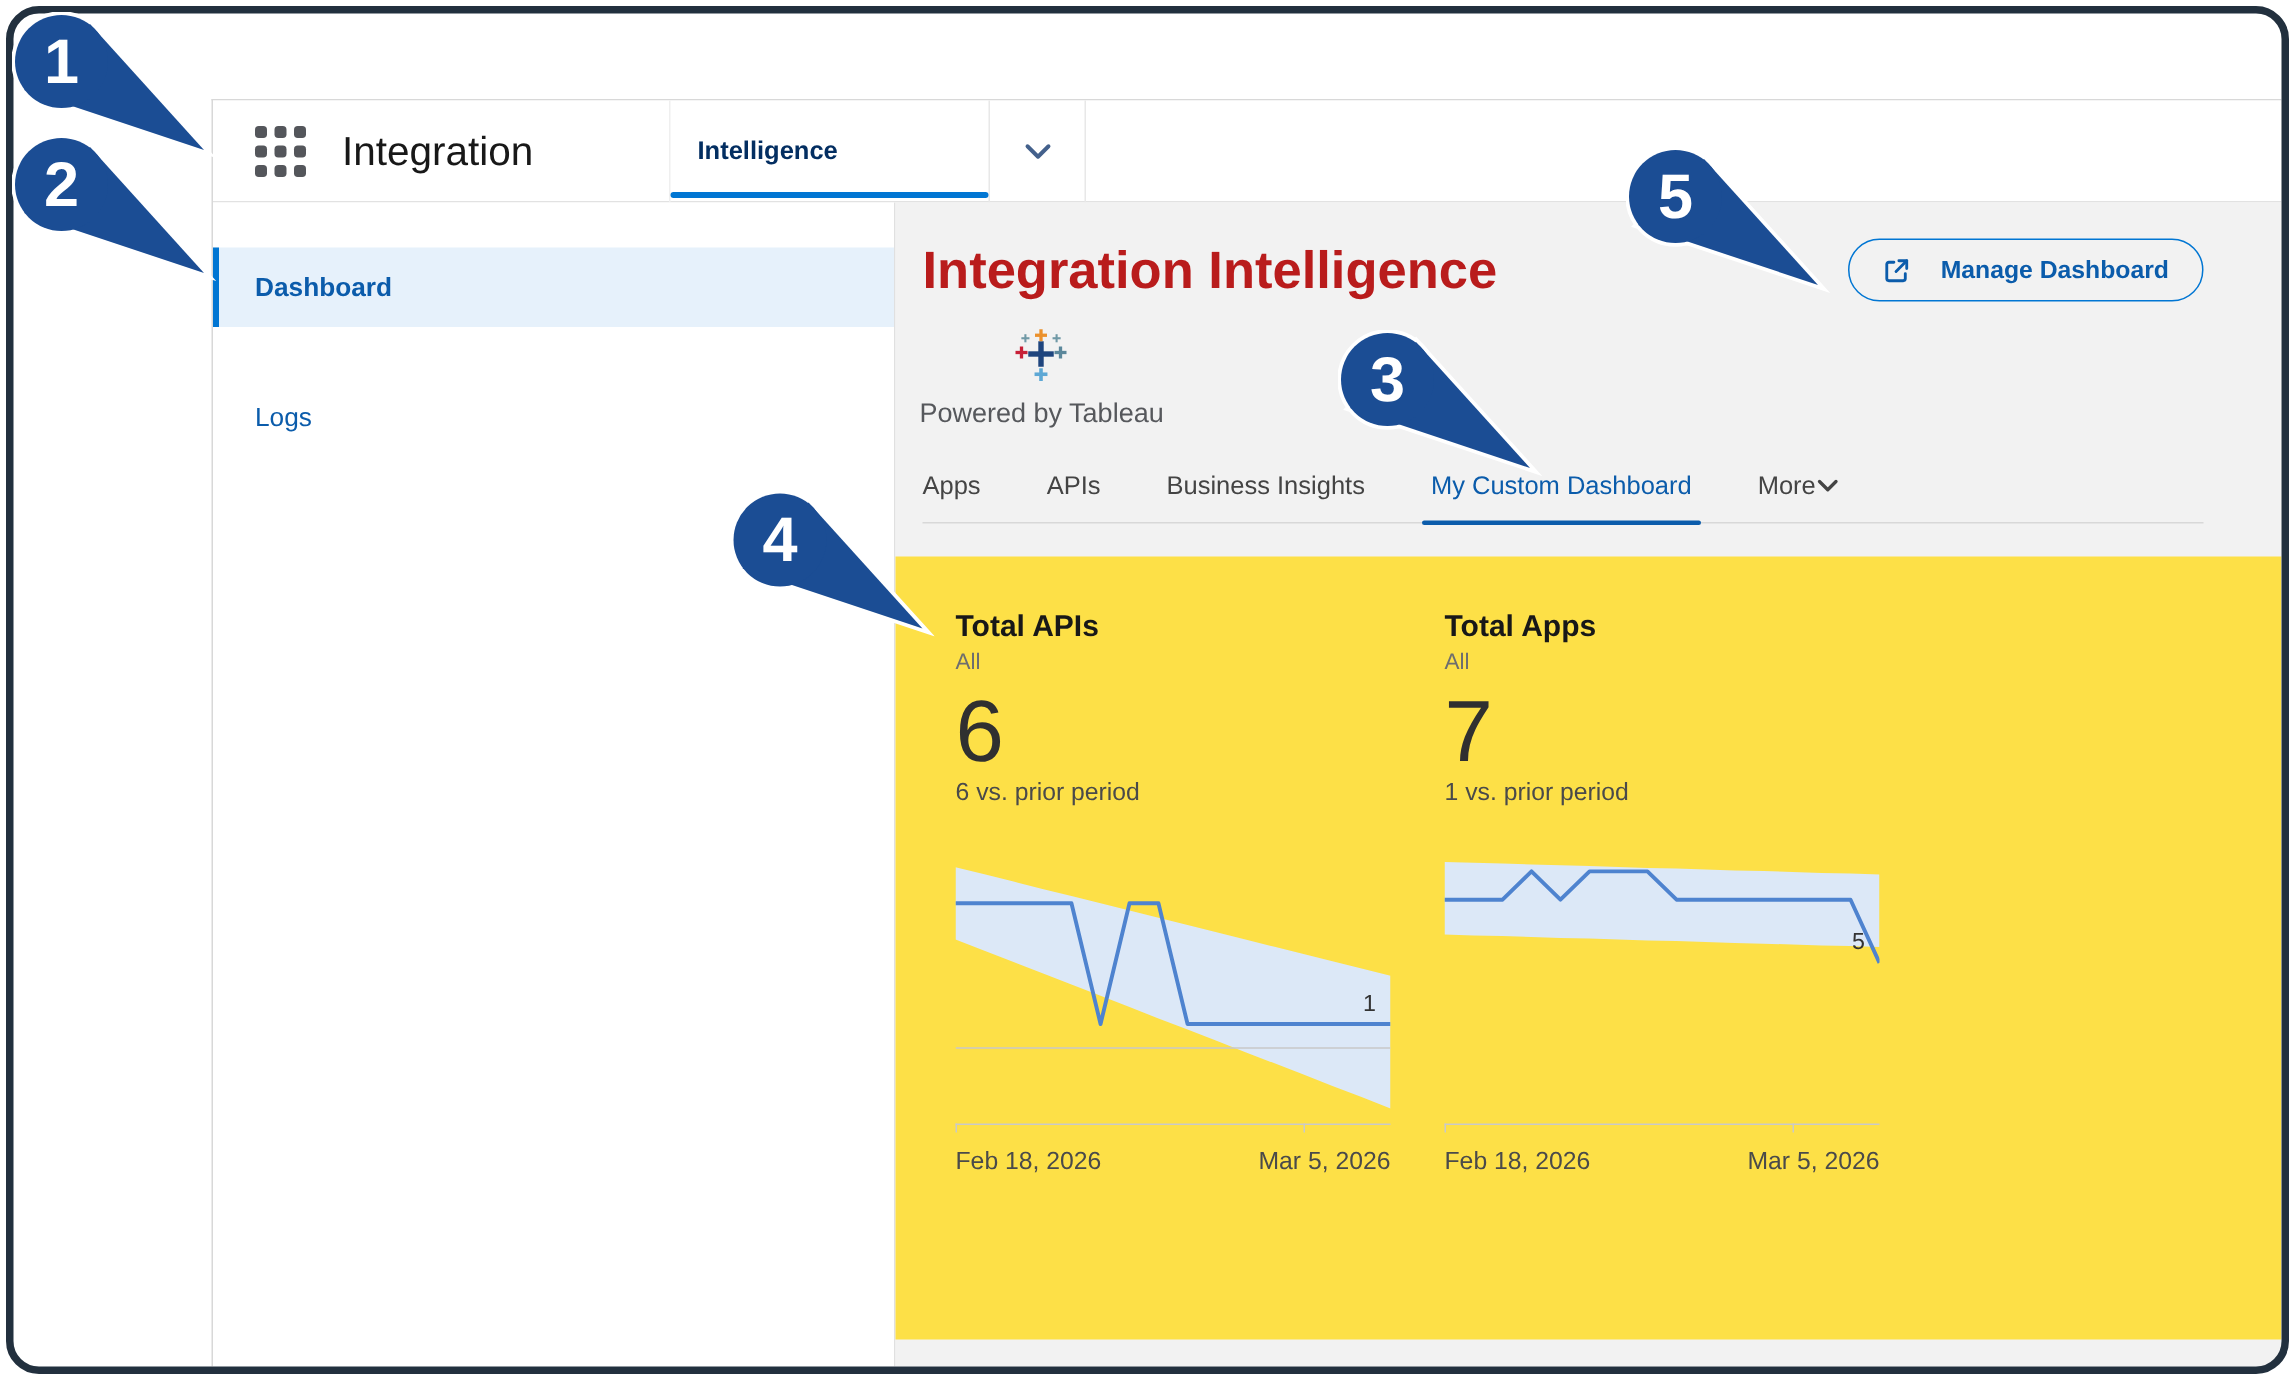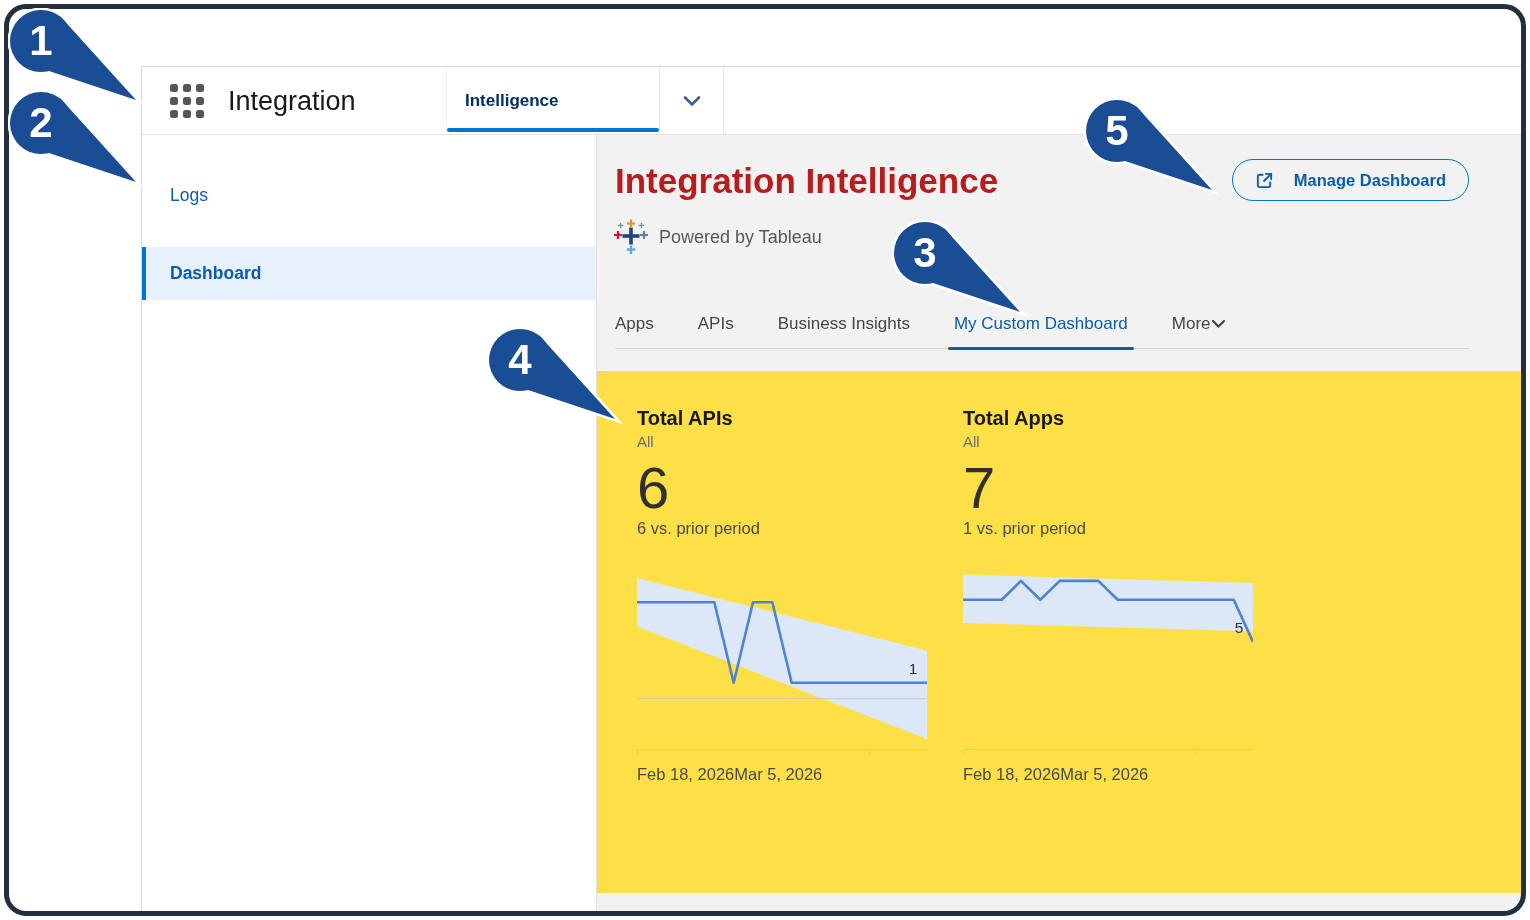--- a/index.html
+++ b/index.html
@@ -35,21 +35,21 @@
                         padding-left:24px; font-weight:700; color:var(--link,#0b5cab); }
   .side-item.plain { margin-top:38px; height:44px; color:var(--link,#0b5cab); }
 
   
   .main { position:absolute; left:455px; top:68px; right:0; bottom:0; background:#f2f2f2; }
   .page-title { position:absolute; left:18px; top:26px; font-size:35px; color:#b91c1c; }
   .manage-btn { position:absolute; right:52px; top:24px; height:42px; display:flex; align-items:center; gap:20px;
                 padding:0 22px; border:1px solid var(--accent,#0176d3); border-radius:21px; background:transparent;
                 color:var(--link,#0b5cab); font-weight:700; font-size:16.5px; font-family:inherit; cursor:pointer; }
   .powered { position:absolute; left:16px; top:84px; display:flex; align-items:center; gap:10px;
-             font-size:18px; color:#56585c; }
+             font-size:18px; color:#56585c;flex-direction:column; }
 
   .tabs { position:absolute; left:18px; right:52px; top:156px; height:58px; display:flex; align-items:flex-end;
           gap:44px; border-bottom:1px solid #d8d8d8; }
   .tab { position:relative; padding-bottom:14px; font-size:17px; font-weight:400; color:#444; cursor:pointer; white-space:nowrap; }
   .tab.active { color:var(--link,#0b5cab); }
   .tab.active::after { content:""; position:absolute; left:-6px; right:-6px; bottom:-2px; height:3px;
                        background:var(--link,#0b5cab); border-radius:2px; }
   .tab.more { display:flex; align-items:center; gap:0; }
 
   
@@ -57,21 +57,21 @@
   .tile { position:absolute; top:36px; width:290px; }
   .tile.t0 { left:40px; } .tile.t1 { left:366px; }
   .tile-title { font-size:20px; font-weight:700; color:#181818; }
   .tile-filter { font-size:15px; color:#6e6e6e; margin-top:3px; }
   .tile-value { font-size:58px; font-weight:400; color:#303030; margin-top:8px; line-height:1.02; }
   .tile-compare { font-size:16.5px; color:#4a4a4a; margin-top:2px; }
   .spark { display:block; margin-top:24px; }
   .axis-line { position:relative; border-top:1px solid #c9c9c9; height:7px; margin-top:2px; }
   .axis-line .tick { position:absolute; top:-1px; width:1px; height:6px; background:#c9c9c9; }
   .tick.p0 { left:0; } .tick.p80 { left:80%; }
-  .axis-labels { display:flex; font-size:16.5px; color:#4a4a4a; margin-top:9px; }
+  .axis-labels { display:flex; justify-content:space-between; font-size:16.5px; color:#4a4a4a; margin-top:9px; }
 
   
   .callout { position:absolute; z-index:100; width:136px; height:100px; }
   .c1 { left:8px;    top:8px; }
   .c2 { left:8px;    top:90px; }
   .c3 { left:892px;  top:220px; }
   .c4 { left:487px;  top:327px; }
   .c5 { left:1084px; top:98px; }
   .co-s { fill:var(--callout,#1b4d94); stroke:#fff; stroke-width:5; }
   .co-f { fill:var(--callout,#1b4d94); }
@@ -101,25 +101,25 @@
         <span class="underline"></span>
       </div>
       <div class="gnav-caret">
         <svg width="18" height="12" viewBox="0 0 18 12">
           <polyline points="2,2.5 9,9.5 16,2.5" fill="none" stroke="#44618c" stroke-width="2.6" stroke-linecap="round" stroke-linejoin="round"></polyline>
         </svg>
       </div>
     </header>
 
     <nav class="sidebar">
+      <div class="side-item selected">
+        <span>Dashboard</span>
+      </div>
       <div class="side-item plain">
         <span>Logs</span>
-      </div>
-      <div class="side-item selected">
-        <span>Dashboard</span>
       </div>
     </nav>
 
     <main class="main">
       <h1 class="page-title">Integration Intelligence</h1>
 
       <button class="manage-btn">
         <svg width="19" height="19" viewBox="0 0 20 20">
           <path d="M8 4 H4.5 A1.5 1.5 0 0 0 3 5.5 V15.5 A1.5 1.5 0 0 0 4.5 17 H14.5 A1.5 1.5 0 0 0 16 15.5 V12" fill="none" stroke="#0b5cab" stroke-width="2" stroke-linecap="round"></path>
           <path d="M11.5 3 H17 V8.5" fill="none" stroke="#0b5cab" stroke-width="2" stroke-linecap="round" stroke-linejoin="round"></path>

